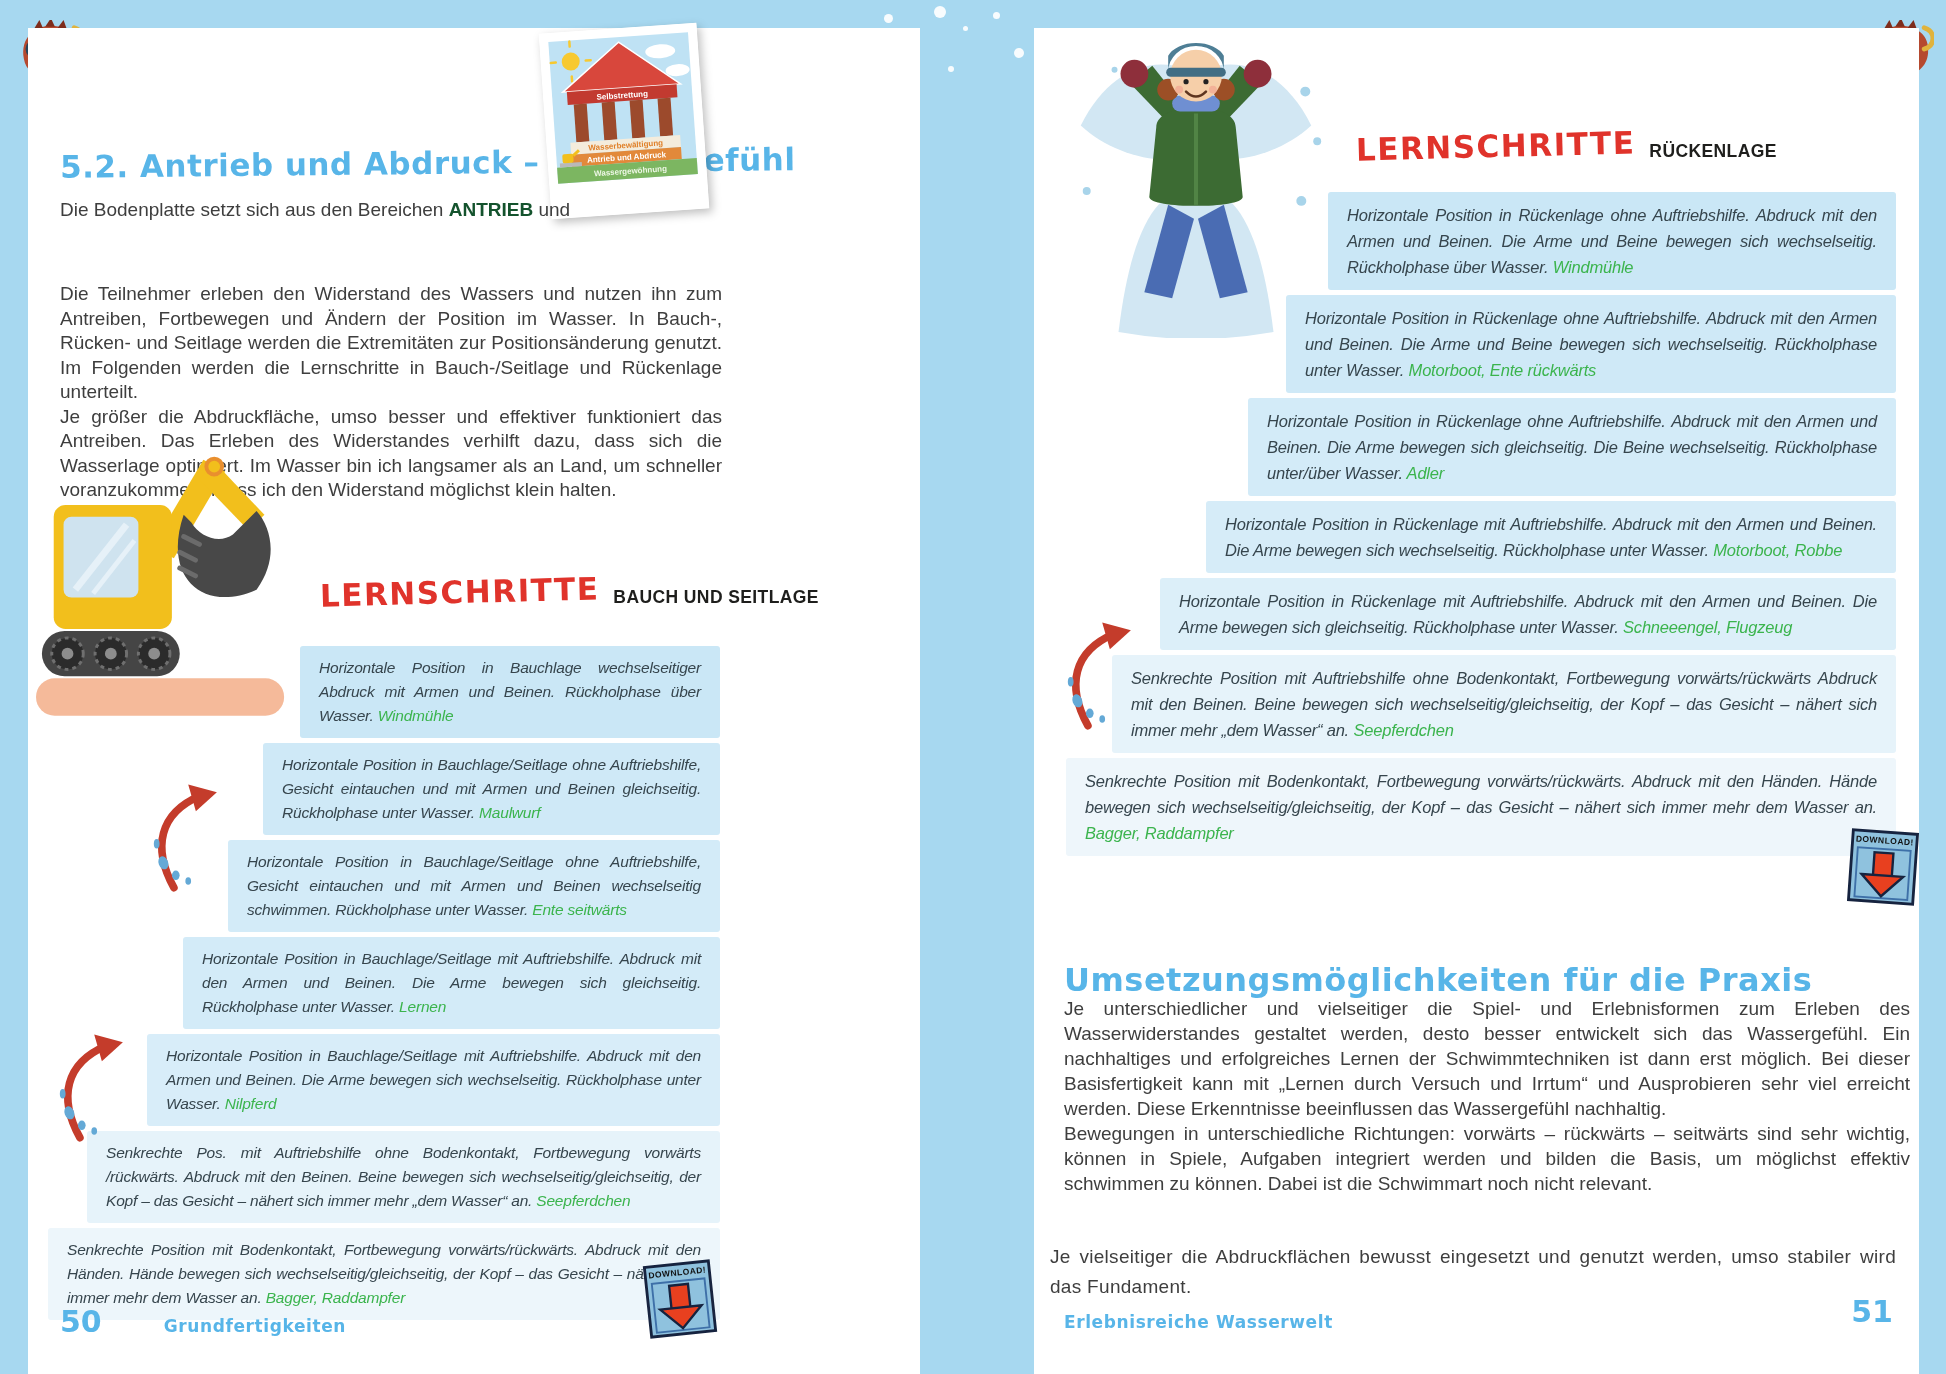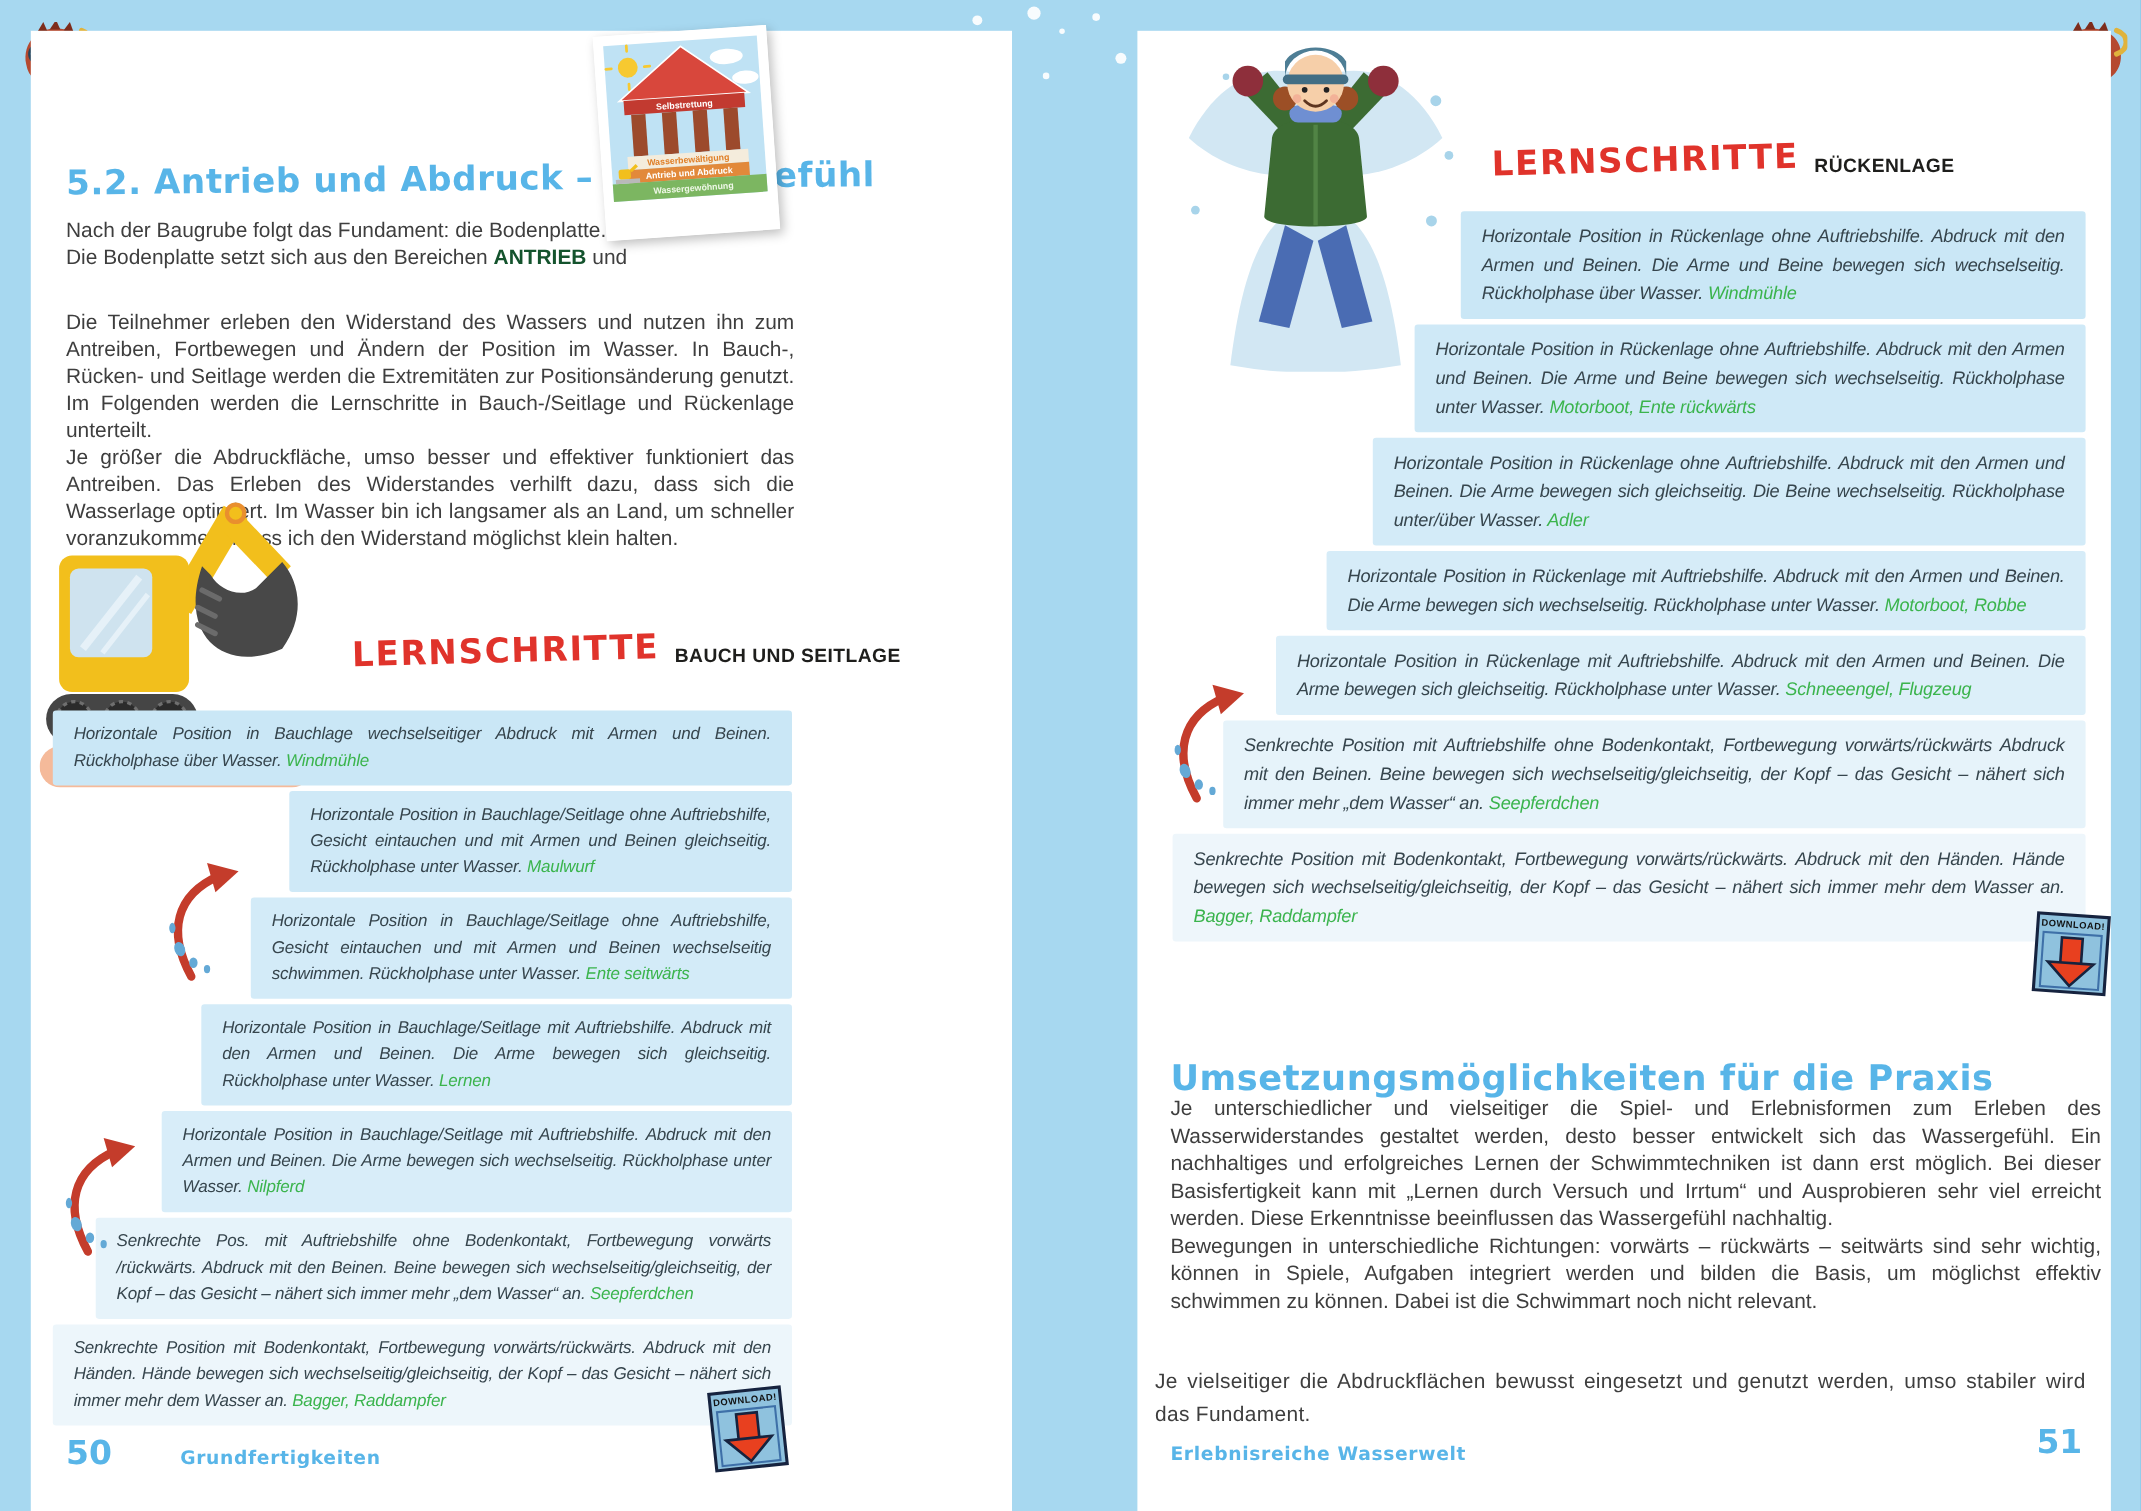--- a/index.html
+++ b/index.html
@@ -28,21 +28,21 @@
   .bodytext .pline{display:block;}
 
   
   .steps{position:absolute;display:flex;flex-direction:column;gap:5px;}
   .steps-left{left:20px;top:618px;width:672px;}
   .steps-right{left:32px;top:164px;width:830px;}
   .step{border-radius:3px;padding:10px 19px;font-size:15.5px;font-style:italic;color:#36454d;
         line-height:24px;text-align:justify;letter-spacing:-.2px;}
   .steps-right .step{font-size:16.5px;line-height:26px;}
   .step .kw{color:#3bb44d;}
-  .steps-left  .step:nth-child(1){background:#cae7f6;}
+  .steps-left  .step:nth-child(1){margin-left:252px;background:#cae7f6;}
   .steps-left  .step:nth-child(2){margin-left:215px;background:#cfe9f7;}
   .steps-left  .step:nth-child(3){margin-left:180px;background:#d3ebf8;}
   .steps-left  .step:nth-child(4){margin-left:135px;background:#d3ebf8;}
   .steps-left  .step:nth-child(5){margin-left:99px; background:#d8edf9;}
   .steps-left  .step:nth-child(6){margin-left:39px; background:#e6f3fa;}
   .steps-left  .step:nth-child(7){margin-left:0;    background:#edf6fb;}
   .steps-right .step:nth-child(1){margin-left:262px;background:#cae7f6;}
   .steps-right .step:nth-child(2){margin-left:220px;background:#cfe9f7;}
   .steps-right .step:nth-child(3){margin-left:182px;background:#d3ebf8;}
   .steps-right .step:nth-child(4){margin-left:140px;background:#d6ecf8;}
@@ -144,21 +144,20 @@
         <text x="79" y="132" font-size="8" font-weight="bold" fill="#ffffff" text-anchor="middle">Antrieb und Abdruck</text>
         <rect x="9" y="135" width="140" height="16" fill="#7cb661"></rect>
         <text x="82" y="146" font-size="8" font-weight="bold" fill="#eef7e6" text-anchor="middle">Wassergewöhnung</text>
         <rect x="12" y="131" width="22" height="4" fill="#b9b9b9"></rect>
         <rect x="15" y="122" width="11" height="9" rx="2" fill="#f2bf1c"></rect>
         <line x1="26" y1="124" x2="32" y2="119" stroke="#f2bf1c" stroke-width="3"></line>
       </svg>
     </div>
 
     <p class="intro">
-      <span class="iline"><span>Nach der Baugrube folgt das Fundament: die Bodenplatte.</span></span>
       <span class="iline"><span>Die Bodenplatte setzt sich aus den Bereichen </span><b>ANTRIEB</b><span> und</span></span>
     </p>
 
     <div class="bodytext">
       <span class="pline">Die Teilnehmer erleben den Widerstand des Wassers und nutzen ihn zum Antreiben, Fortbewegen und Ändern der Position im Wasser. In Bauch-, Rücken- und Seitlage werden die Extremitäten zur Positionsänderung genutzt. Im Folgenden werden die Lernschritte in Bauch-/Seitlage und Rückenlage unterteilt.</span>
       <span class="pline">Je größer die Abdruckfläche, umso besser und effektiver funktioniert das Antreiben. Das Erleben des Widerstandes verhilft dazu, dass sich die Wasserlage optimiert. Im Wasser bin ich langsamer als an Land, um schneller voranzukommen, muss ich den Widerstand möglichst klein halten.</span>
     </div>
 
     <svg class="abs" style="left:8px;top:390px;" width="256" height="300" viewBox="0 0 260 300">
       <rect x="0" y="262" width="252" height="38" rx="19" fill="#f5ba9a"></rect>

